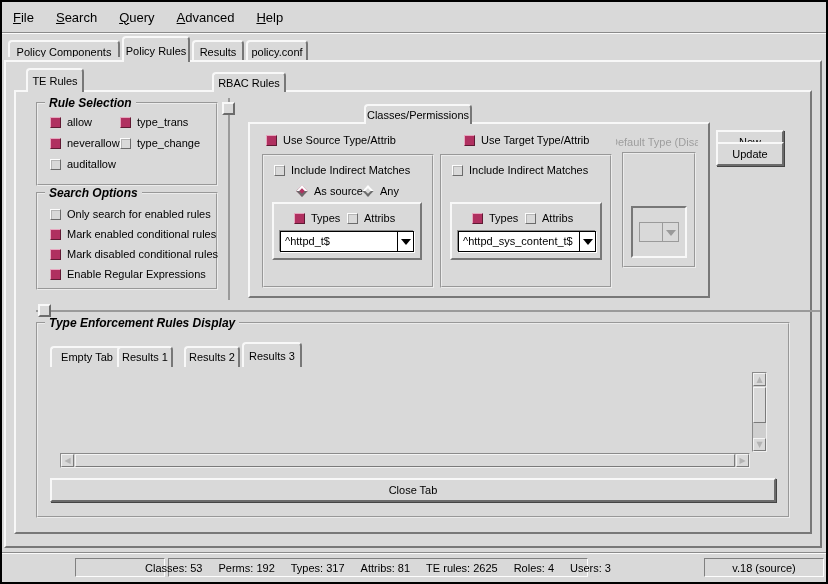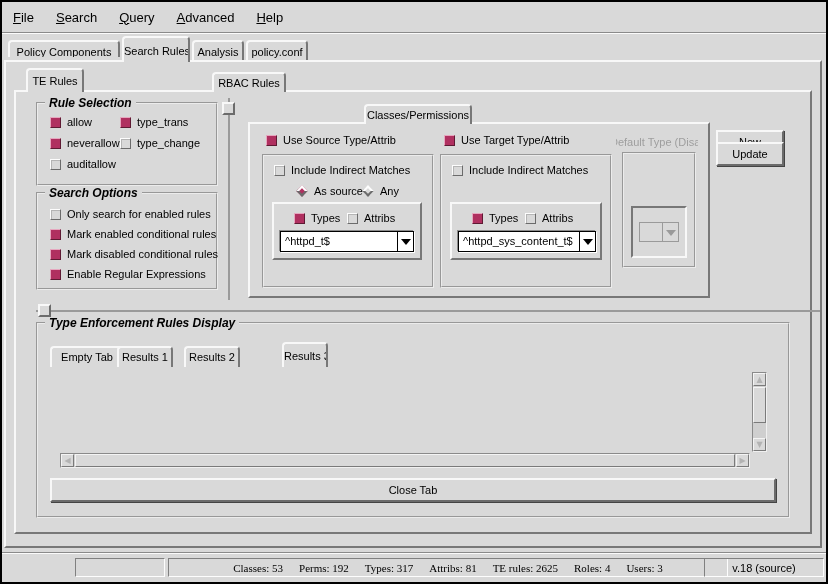--- a/index.html
+++ b/index.html
@@ -104,22 +104,22 @@
   <div id="menubar">
     <span class="menu-item">File</span>
     <span class="menu-item">Search</span>
     <span class="menu-item">Query</span>
     <span class="menu-item">Advanced</span>
     <span class="menu-item">Help</span>
   </div>
   <div id="menu-sep"></div>
 
   <div class="tab" style="left:8px; top:40px; width:112px; height:17px; line-height:20px;">Policy Components</div>
-  <div class="tab active" style="left:122px; top:36px; width:68px; height:26px; line-height:26px;">Search Rules</div>
-  <div class="tab" style="left:192px; top:40px; width:52px; height:22px; line-height:20px;">Analysis</div>
+  <div class="tab active" style="left:122px; top:36px; width:68px; height:26px; line-height:26px;">Policy Rules</div>
+  <div class="tab" style="left:192px; top:40px; width:52px; height:22px; line-height:20px;">Results</div>
   <div class="tab" style="left:246px; top:40px; width:62px; height:22px; line-height:20px;">policy.conf</div>
 
   <div class="page raised2" style="left:4px; top:60px; width:818px; height:488px;"></div>
 
   <div class="tab lv2 active" style="left:26px; top:68px; width:58px; height:24px; line-height:23px; z-index:6;">TE Rules</div>
   <div class="tab lv2" style="left:212px; top:72px; width:74px; height:20px; line-height:18px; z-index:4;">RBAC Rules</div>
 
   <div class="page raised2" style="left:14px; top:90px; width:798px; height:444px; z-index:1;"></div>
 
   <div class="lframe" style="left:36px; top:102px; width:182px; height:84px; z-index:2;">
@@ -200,21 +200,21 @@
       </div>
       <div class="combo" style="left:6px; top:27px; width:134px; height:21px;">
         <span class="val">^httpd_t$</span>
         <span class="btn">
           <span class="arr"></span>
         </span>
       </div>
     </div>
   </div>
 
-  <div class="cb" style="left:444px; top:134px; z-index:3;">
+  <div class="cb" style="left:464px; top:134px; z-index:3;">
     <span class="ind on"></span>
     <span>Use Target Type/Attrib</span>
   </div>
   <div class="lframe" style="left:440px; top:154px; width:172px; height:134px; z-index:3;">
     <div class="cb" style="left:10px; top:8px;">
       <span class="ind"></span>
       <span>Include Indirect Matches</span>
     </div>
     <div class="raised2" style="position:absolute; left:8px; top:46px; width:152px; height:58px;">
       <div class="cb" style="left:20px; top:8px;">
@@ -254,21 +254,21 @@
   <div class="sash-line-h" style="left:36px; top:310px; width:784px; z-index:2;"></div>
   <div class="sash-handle" style="left:38px; top:304px; z-index:3;"></div>
 
   <div class="lframe" style="left:36px; top:322px; width:754px; height:196px; z-index:2;">
     <div class="frame-title">Type Enforcement Rules Display</div>
   </div>
 
   <div class="tab lv2" style="left:50px; top:346px; width:74px; height:21px; line-height:19px; z-index:3;">Empty Tab</div>
   <div class="tab lv2" style="left:117px; top:346px; width:56px; height:21px; line-height:19px; z-index:3;">Results 1</div>
   <div class="tab lv2" style="left:184px; top:346px; width:56px; height:21px; line-height:19px; z-index:3;">Results 2</div>
-  <div class="tab lv2 active" style="left:242px; top:342px; width:46px; height:25px; line-height:24px; z-index:4;margin-left:40px;">Results 3</div>
+  <div class="tab lv2 active" style="left:242px; top:342px; width:60px; height:25px; line-height:24px; z-index:4;">Results 3</div>
 
   <div id="textarea">
     <div class="rline">3 rules match the search criteria</div>
     <div class="rline">&nbsp;</div>
     <div class="rline"><span>(</span><a class="rule-link">5822</a><span>)</span><span> allow  httpd_t  httpd_sys_content_t : dir  { read getattr lock search ioctl };</span></div>
     <div class="rline"><span>(</span><a class="rule-link">5824</a><span>)</span><span> allow  httpd_t  httpd_sys_content_t : file  { read getattr lock ioctl };</span></div>
     <div class="rline"><span>(</span><a class="rule-link">5826</a><span>)</span><span> allow  httpd_t  httpd_sys_content_t : lnk_file  { getattr read };</span></div>
   </div>
 
   <div class="sb" style="left:752px; top:372px; width:15px; height:80px; z-index:3;">
@@ -280,21 +280,21 @@
   <div class="sb" style="left:60px; top:453px; width:690px; height:15px; z-index:3;">
     <div class="arrowbox" style="left:0; top:0; width:13px; height:13px;">◀</div>
     <div class="thumb" style="left:14px; top:0; width:660px; height:13px;"></div>
     <div class="arrowbox" style="right:0; top:0; width:13px; height:13px;">▶</div>
   </div>
 
   <div class="btn3d" style="left:50px; top:478px; width:726px; height:24px; z-index:3;">Close Tab</div>
 
   <div style="position:absolute; left:2px; top:552px; width:824px; height:2px; border-top:1px solid #8a8a8a; border-bottom:1px solid #fbfbfb;"></div>
   <div class="statusbox" style="left:75px; top:558px; width:90px;"></div>
-  <div class="statusbox" style="left:168px; top:558px; width:560px;font-family:Liberation Serif, serif;">
+  <div class="statusbox" style="left:168px; top:558px; width:420px;">
     <span class="stat">Classes: 53</span>
     <span class="stat">Perms: 192</span>
     <span class="stat">Types: 317</span>
     <span class="stat">Attribs: 81</span>
     <span class="stat">TE rules: 2625</span>
     <span class="stat">Roles: 4</span>
     <span class="stat">Users: 3</span>
   </div>
   <div class="statusbox" style="left:704px; top:558px; width:120px;">
     <span>v.18 (source)</span>

